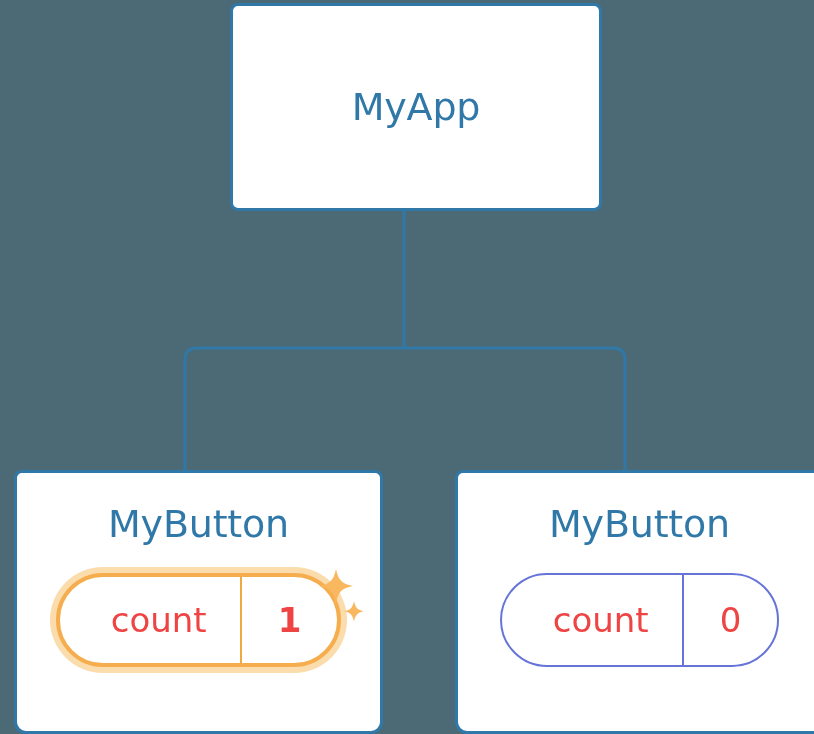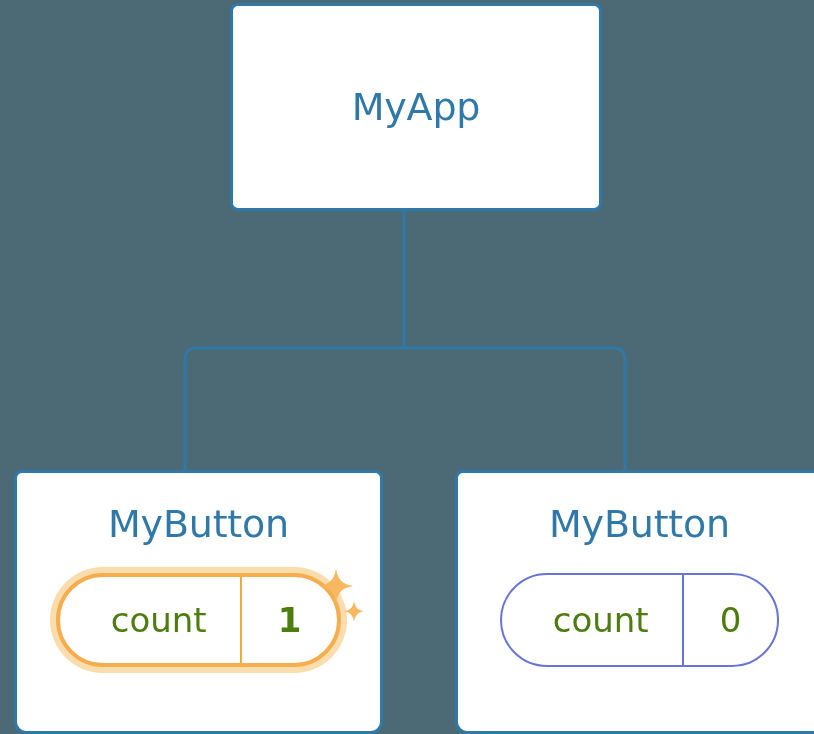--- a/index.html
+++ b/index.html
@@ -98,21 +98,21 @@
     border: 2px solid #6674d8;
     border-radius: 47px;
     background: #ffffff;
     z-index: 2;
   }
 
   .pill-key, .pill-val {
     display: flex;
     align-items: center;
     justify-content: center;
-    color: #4d7c0f;
+    color: #ef4444;
     font-size: 34px;
     line-height: 1;
   }
 
   .pill-key {
     padding: 0 26px 0 44px;
     min-width: 180px;
   }
 
   .pill-divider {

